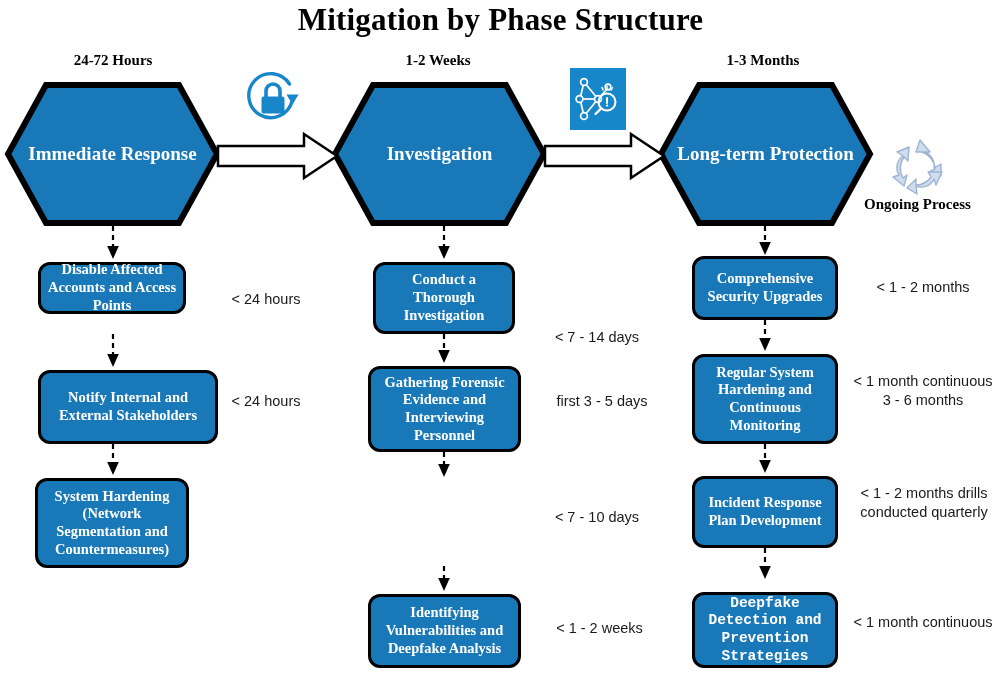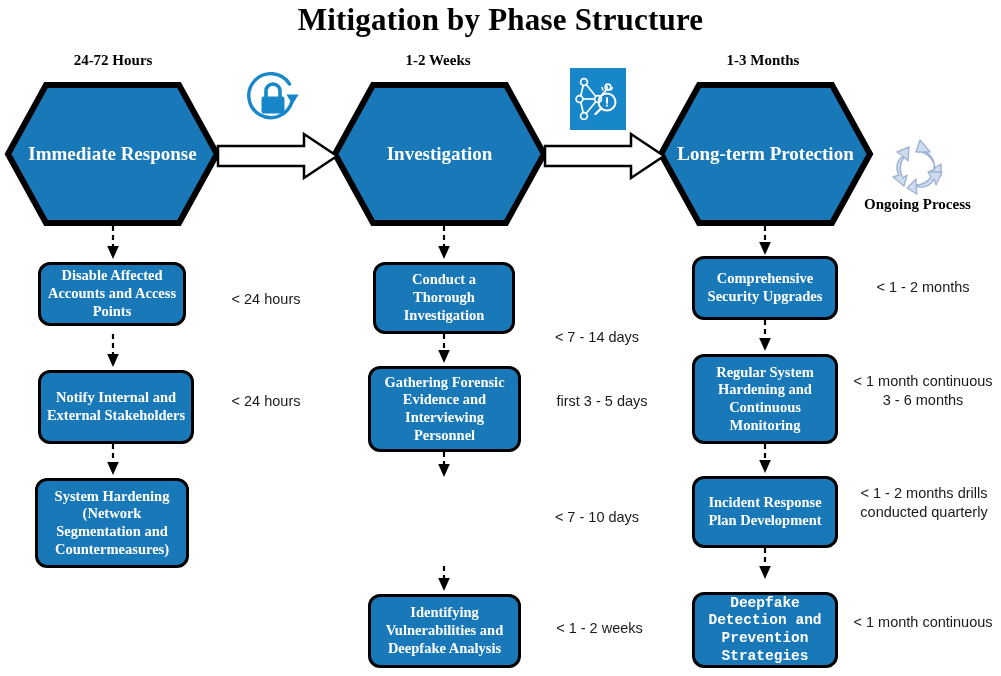--- a/index.html
+++ b/index.html
@@ -206,31 +206,31 @@
 
   <div class="ongoing-label" style="left:864px; top:196px;">Ongoing Process</div>
 
   <div class="connector" style="left:100px; top:226px;">
     <svg width="26" height="36" viewBox="0 0 26 36">
       <line x1="13" y1="0" x2="13" y2="22" stroke="#000" stroke-width="2.2" stroke-dasharray="5,4"></line>
       <polygon points="13,33 7.2,20 18.8,20" fill="#000000"></polygon>
     </svg>
   </div>
 
-  <div class="step-box" style="left:38px; top:262px; width:148px; height:64px;">Disable Affected Accounts and Access Points</div>
+  <div class="step-box" style="left:38px; top:262px; width:148px; height:52px;">Disable Affected Accounts and Access Points</div>
   <div class="timing" style="left:196px; top:290px; width:140px;">&lt; 24 hours</div>
 
   <div class="connector" style="left:100px; top:334px;">
     <svg width="26" height="36" viewBox="0 0 26 36">
       <line x1="13" y1="0" x2="13" y2="22" stroke="#000" stroke-width="2.2" stroke-dasharray="5,4"></line>
       <polygon points="13,33 7.2,20 18.8,20" fill="#000000"></polygon>
     </svg>
   </div>
 
-  <div class="step-box" style="left:38px; top:370px; width:156px; height:74px;">Notify Internal and External Stakeholders</div>
+  <div class="step-box" style="left:38px; top:370px; width:180px; height:74px;">Notify Internal and External Stakeholders</div>
   <div class="timing" style="left:196px; top:392px; width:140px;">&lt; 24 hours</div>
 
   <div class="connector" style="left:100px; top:444px;">
     <svg width="26" height="34" viewBox="0 0 26 34">
       <line x1="13" y1="0" x2="13" y2="20" stroke="#000" stroke-width="2.2" stroke-dasharray="5,4"></line>
       <polygon points="13,31 7.2,18 18.8,18" fill="#000000"></polygon>
     </svg>
   </div>
 
   <div class="step-box" style="left:35px; top:478px; width:154px; height:90px;">System Hardening (Network Segmentation and Countermeasures)</div>

